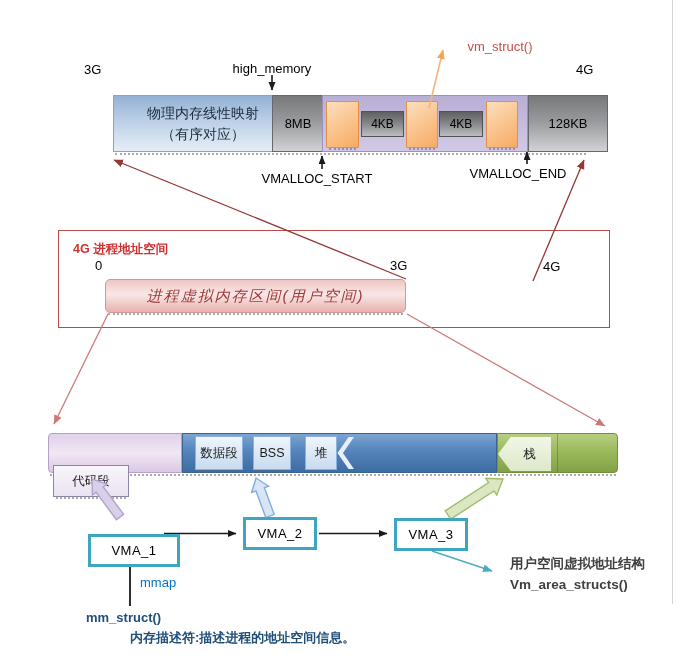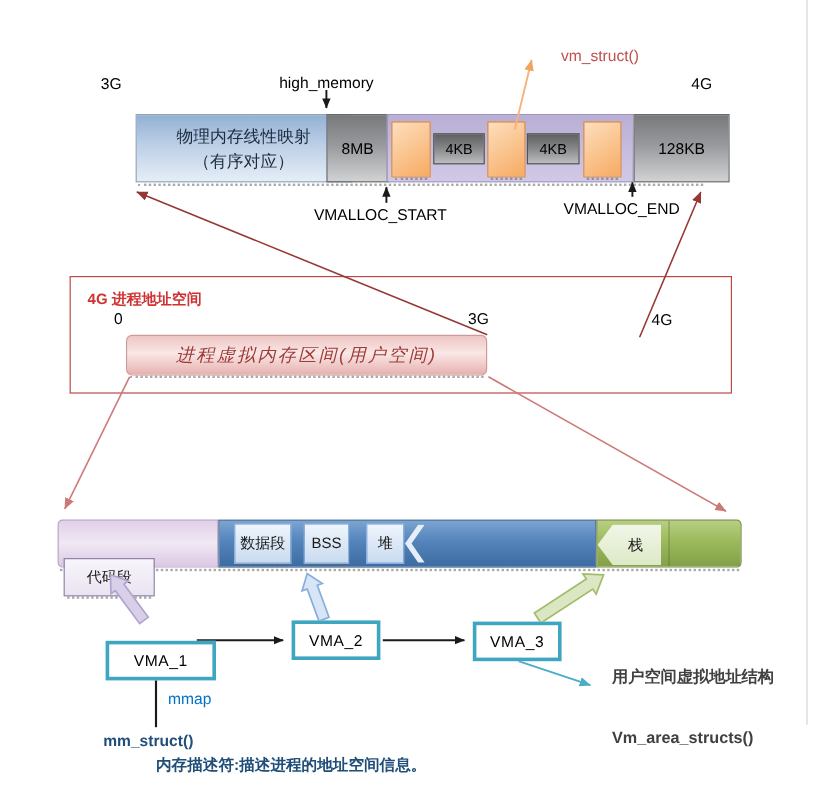--- a/index.html
+++ b/index.html
@@ -146,16 +146,16 @@
   </svg>
 
   <div class="abs vma-box center" style="left:88px;top:517px;width:92px;height:33px;margin-top:17px;">VMA_1</div>
   <div class="abs vma-box center" style="left:243px;top:517px;width:74px;height:33px;">VMA_2</div>
   <div class="abs vma-box center" style="left:394px;top:518px;width:74px;height:33px;">VMA_3</div>
 
   <div class="abs blue-note" style="left:140px;top:575px;">mmap</div>
   <div class="abs dark-blue" style="left:86px;top:610px;font-weight:600;">mm_struct()</div>
   <div class="abs dark-blue" style="left:86px;top:629px;padding-left:44px;">内存描述符:描述进程的地址空间信息。</div>
   <div class="abs info-blue" style="left:510px;top:555px;">用户空间虚拟地址结构</div>
-  <div class="abs info-blue" style="left:510px;top:607px;">Vm_area_structs()</div>
+  <div class="abs info-blue" style="left:510px;top:577px;">Vm_area_structs()</div>
 
   <div class="abs" style="left:672px;top:0;width:1px;height:604px;background:#d4d4d4;"></div>
 </div>
 
 </body></html>

